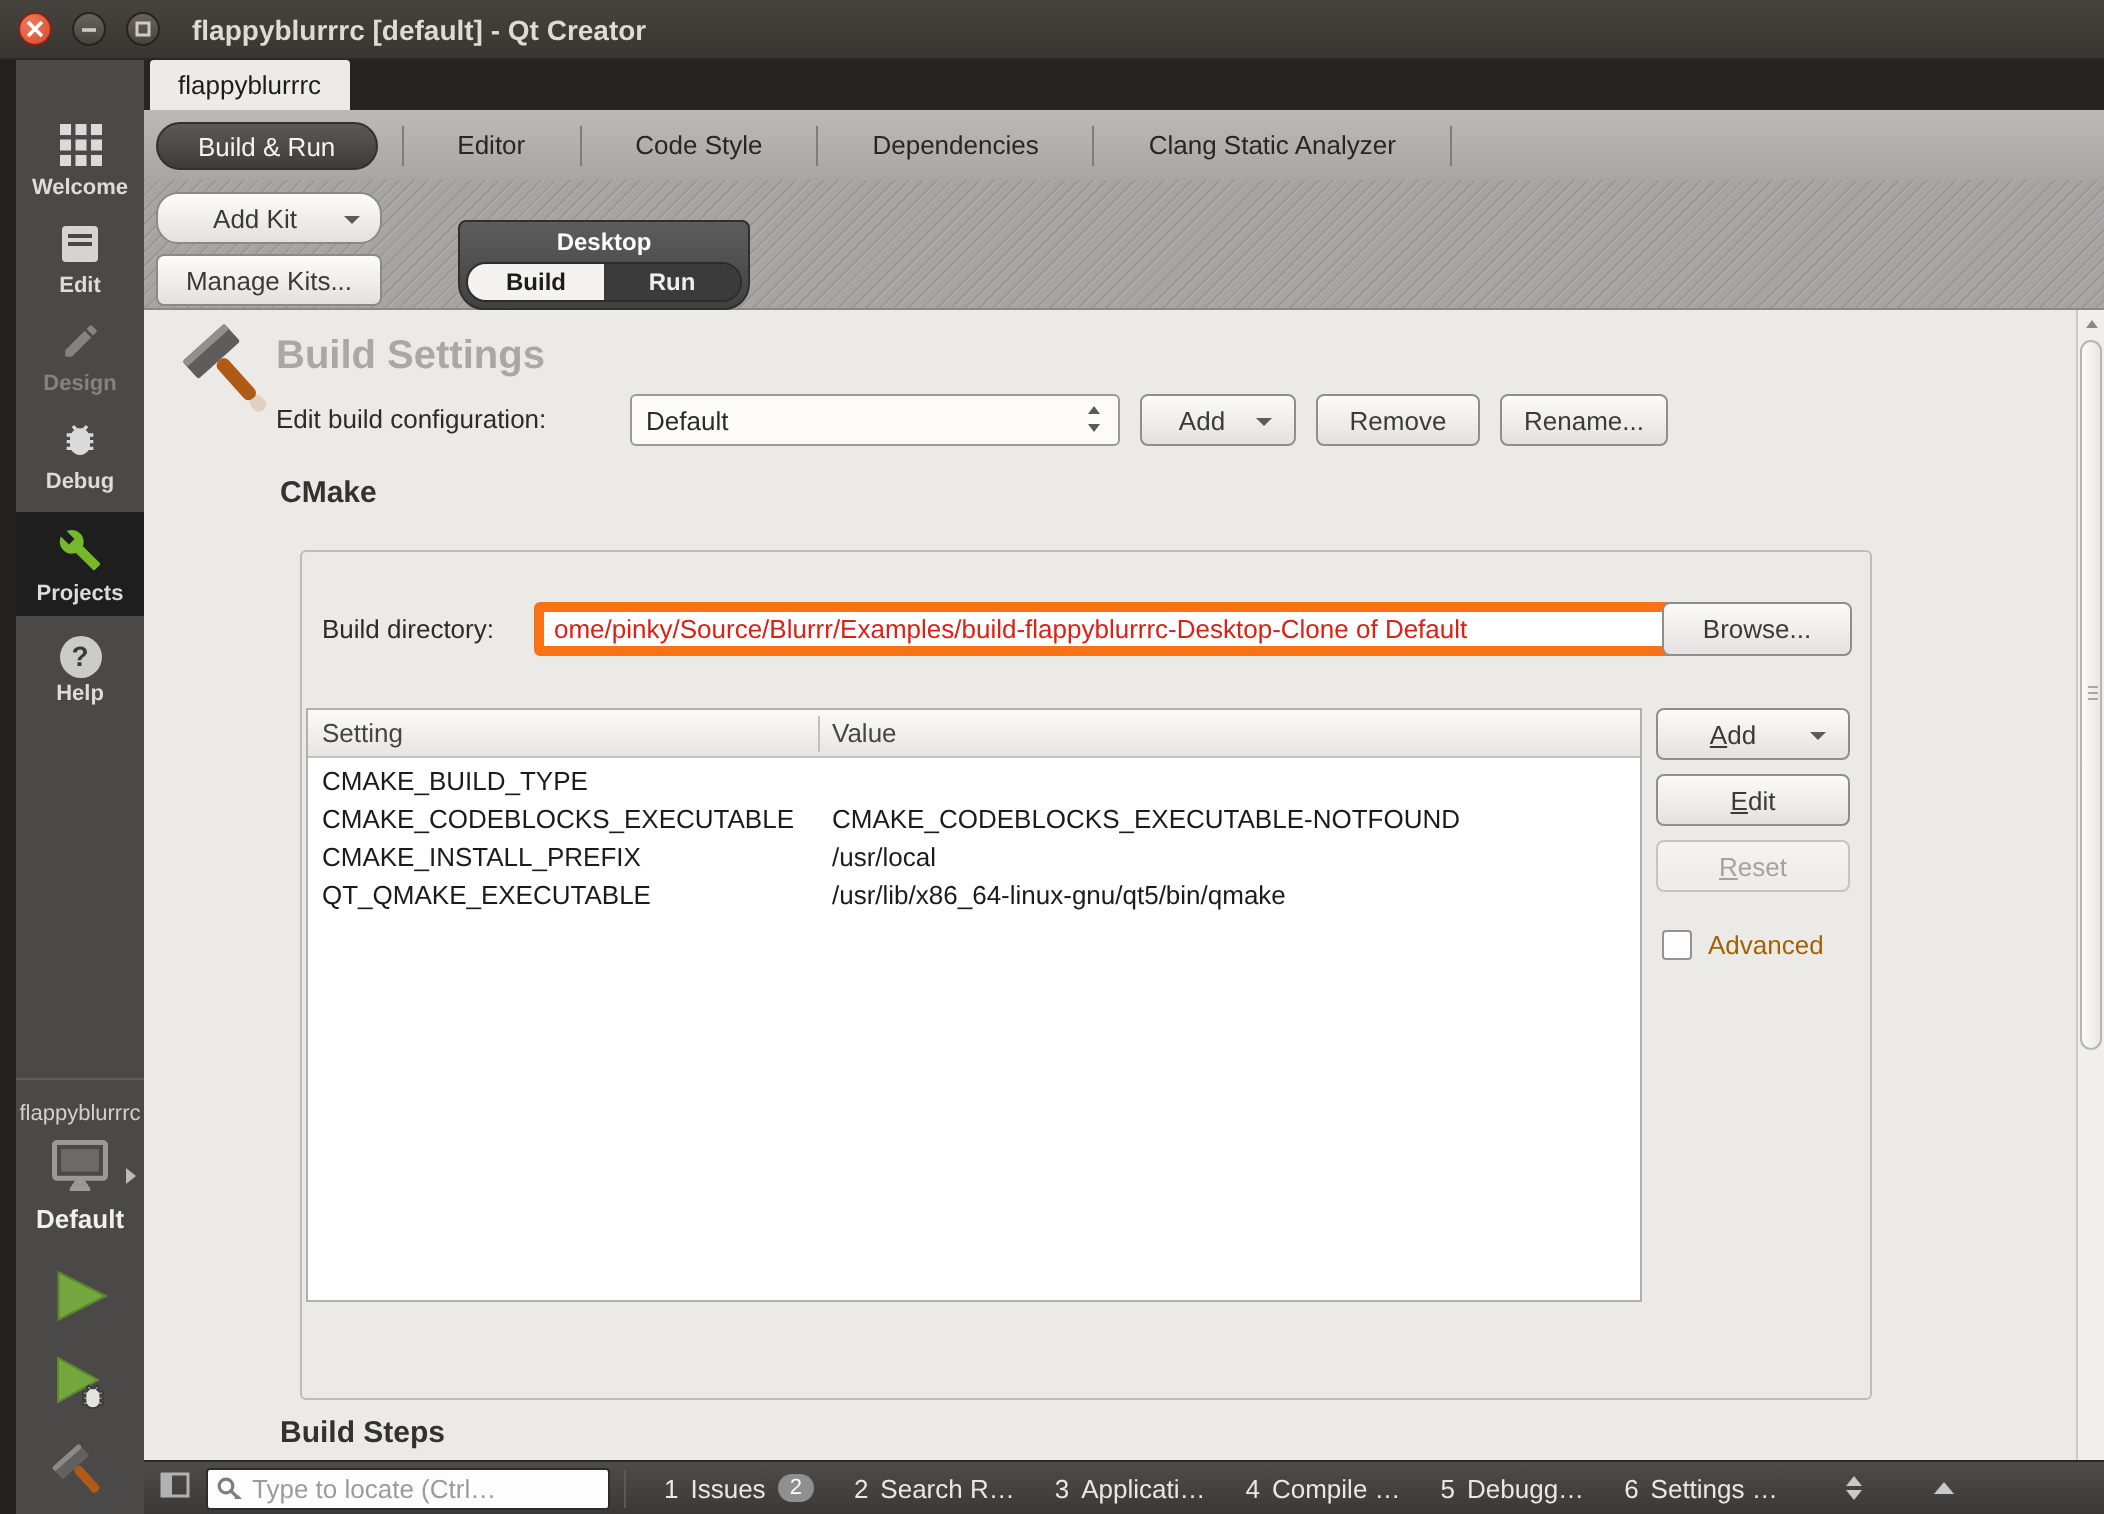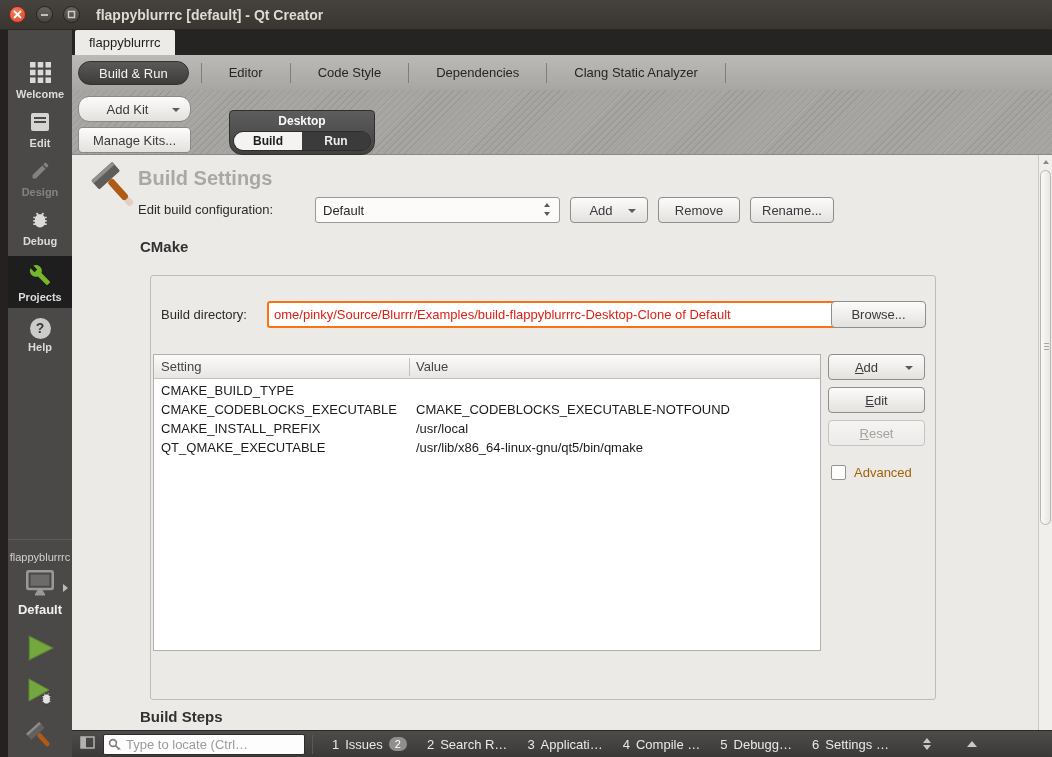--- a/index.html
+++ b/index.html
@@ -92,21 +92,21 @@
     border-top:4px solid #5d5b58; border-left:4px solid transparent; border-right:4px solid transparent; }
   .mnemonic { display:block; }
   .mnemonic::first-letter { text-decoration:underline; }
 
   .section-h { font-size:15px; font-weight:bold; color:#323232; position:absolute; }
 
   .groupbox { position:absolute; left:78px; top:120px; width:786px; height:425px;
     border:1px solid #bfbdb9; border-radius:3px; }
   .bd-label { position:absolute; left:10px; top:31px; }
   .bd-field { position:absolute; left:116px; top:25px; width:580px; height:27px; background:#ffffff;
-    border:2px solid #f97316; border-radius:3px; color:#dd2015; font-size:13px; padding:0 5px;
+    border:5px solid #f97316; border-radius:3px; color:#dd2015; font-size:13px; padding:0 5px;
     font-family:"Liberation Sans",sans-serif; white-space:nowrap; overflow:hidden; }
   .table { position:absolute; left:2px; top:78px; width:668px; height:297px; background:#ffffff;
     border:1px solid #b2b0ad; }
   .thead { position:absolute; left:0; top:0; right:0; height:24px;
     background:linear-gradient(#fcfbfa,#e7e5e2); border-bottom:1px solid #c3c1be; color:#454545; }
   .th1 { position:absolute; left:7px; top:4px; }
   .th2 { position:absolute; left:262px; top:4px; }
   .th-sep { position:absolute; left:255px; top:3px; width:1px; height:18px; background:#c3c1be; }
   .trow { position:absolute; left:0; right:0; height:19px; color:#1b1b1b; }
   .tc1 { position:absolute; left:7px; top:2px; }

